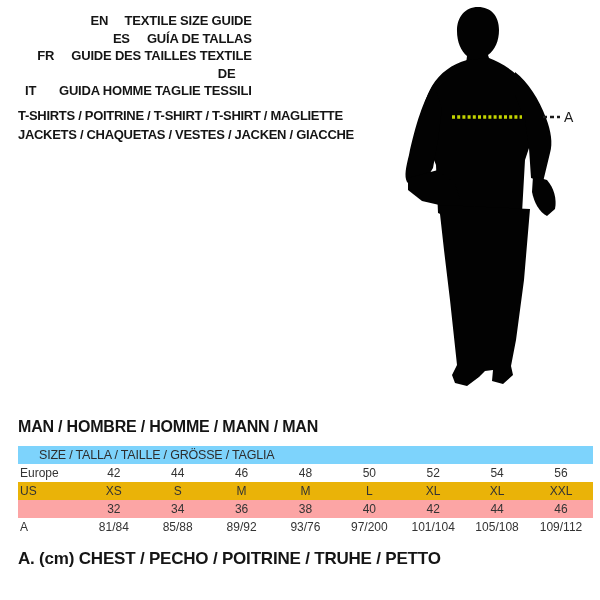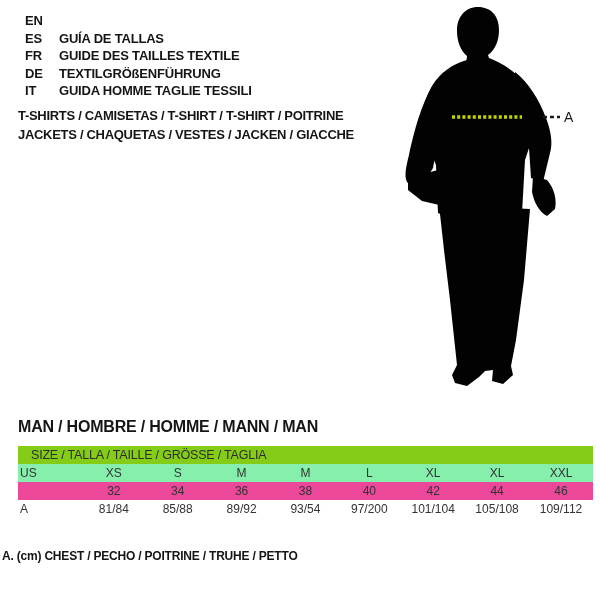--- a/index.html
+++ b/index.html
@@ -2,67 +2,67 @@
 <html><head>
 <meta charset="utf-8">
 <style>
   html,body{margin:0;padding:0;}
   body{
     width:600px;height:600px;position:relative;background:#ffffff;
     font-family:"Liberation Sans", sans-serif;color:#111;overflow:hidden;
   }
   
   .langs{position:absolute;left:25px;top:12px;}
-  .lang-row{display:flex;font-size:13px;font-weight:700;line-height:17.6px;letter-spacing:-0.2px;color:#151515;}
+  .lang-row{display:flex;font-size:13px;font-weight:700;line-height:17.6px;letter-spacing:-0.2px;color:#151515;justify-content:flex-end;}
   .lang-code{width:34px;flex:0 0 34px;}
   
   .cats{position:absolute;left:18px;top:106px;font-size:13px;font-weight:700;line-height:19px;letter-spacing:-0.3px;color:#151515;white-space:nowrap;}
   
   .figure{position:absolute;left:400px;top:0;width:200px;height:392px;}
   .figure svg{display:block;width:200px;height:392px;}
   .figure text{font-family:"Liberation Sans", sans-serif;font-size:14px;fill:#1a1a1a;}
   
   .section-title{position:absolute;left:18px;top:418px;font-size:16px;font-weight:700;letter-spacing:-0.2px;color:#151515;white-space:nowrap;}
   
   .size-table{position:absolute;left:18px;top:446px;width:575px;border-collapse:collapse;table-layout:fixed;font-size:12px;color:#333;}
   .size-table td{height:18px;padding:0;vertical-align:middle;text-align:center;font-weight:400;}
-  .size-table td.hdr{background:#84cc16;text-align:left;padding-left:13px;font-size:12.5px;color:#2e2e2e;letter-spacing:-0.2px;}
+  .size-table td.hdr{background:#7dd3fc;text-align:left;padding-left:21px;font-size:12.5px;color:#2e2e2e;letter-spacing:-0.2px;}
   .size-table td.lbl{text-align:left;width:72px;padding-left:2px;}
-  .size-table tr.stripe-light td{background:#86efac;}
-  .size-table tr.stripe-mid td{background:#ec4899;}
+  .size-table tr.stripe-light td{background:#eab308;}
+  .size-table tr.stripe-mid td{background:#fca5a5;}
   
-  .footnote{position:absolute;left:2px;top:549px;font-size:12px;font-weight:700;letter-spacing:-0.2px;color:#151515;white-space:nowrap;}
+  .footnote{position:absolute;left:18px;top:549px;font-size:17px;font-weight:700;letter-spacing:-0.2px;color:#151515;white-space:nowrap;}
 </style>
 </head>
 <body>
 
 <div class="langs" id="langs">
     <div class="lang-row">
       <span class="lang-code">EN</span>
+      <span>TEXTILE SIZE GUIDE</span>
     </div>
     <div class="lang-row">
       <span class="lang-code">ES</span>
       <span>GUÍA DE TALLAS</span>
     </div>
     <div class="lang-row">
       <span class="lang-code">FR</span>
       <span>GUIDE DES TAILLES TEXTILE</span>
     </div>
     <div class="lang-row">
       <span class="lang-code">DE</span>
-      <span>TEXTILGRÖßENFÜHRUNG</span>
     </div>
     <div class="lang-row">
       <span class="lang-code">IT</span>
       <span>GUIDA HOMME TAGLIE TESSILI</span>
     </div>
   </div>
 
 <div class="cats">
-  <div>T-SHIRTS / CAMISETAS / T-SHIRT / T-SHIRT / POITRINE</div>
+  <div>T-SHIRTS / POITRINE / T-SHIRT / T-SHIRT / MAGLIETTE</div>
   <div>JACKETS / CHAQUETAS / VESTES / JACKEN / GIACCHE</div>
 </div>
 
 <div class="figure">
   <svg viewBox="0 0 200 392" xmlns="http://www.w3.org/2000/svg">
     <g fill="#020202" stroke="none">
 
       <path d="M78,7 C65,7 57,17 57,31 C57,42 61,51 67,56 L66,64 L91,64 L88,55 C95,50 99,41 99,30 C99,16 91,7 78,7 Z"></path>
 
       <path d="M67,60 C52,64 40,73 32,86 C26,96 22,110 20,124 L30,150 L36,165 L38,213 C62,224 104,224 122,213 L125,160 L139,118 C135,98 128,84 117,75 C107,66 97,61 89,58 Z"></path>
@@ -81,20 +81,31 @@
   </svg>
 </div>
 
 <div class="section-title">MAN / HOMBRE / HOMME / MANN / MAN</div>
 
 <table class="size-table">
   <tbody id="size-table-body">
       <tr>
         <td class="hdr" colspan="9">SIZE / TALLA / TAILLE / GRÖSSE / TAGLIA</td>
       </tr>
+      <tr class="">
+        <td class="lbl">Europe</td>
+        <td>42</td>
+        <td>44</td>
+        <td>46</td>
+        <td>48</td>
+        <td>50</td>
+        <td>52</td>
+        <td>54</td>
+        <td>56</td>
+      </tr>
       <tr class="stripe-light">
         <td class="lbl">US</td>
         <td>XS</td>
         <td>S</td>
         <td>M</td>
         <td>M</td>
         <td>L</td>
         <td>XL</td>
         <td>XL</td>
         <td>XXL</td>
@@ -108,21 +119,21 @@
         <td>40</td>
         <td>42</td>
         <td>44</td>
         <td>46</td>
       </tr>
       <tr class="">
         <td class="lbl">A</td>
         <td>81/84</td>
         <td>85/88</td>
         <td>89/92</td>
-        <td>93/54</td>
+        <td>93/76</td>
         <td>97/200</td>
         <td>101/104</td>
         <td>105/108</td>
         <td>109/112</td>
       </tr>
     </tbody>
 </table>
 
 <div class="footnote">A. (cm) CHEST / PECHO / POITRINE / TRUHE / PETTO</div>
 

